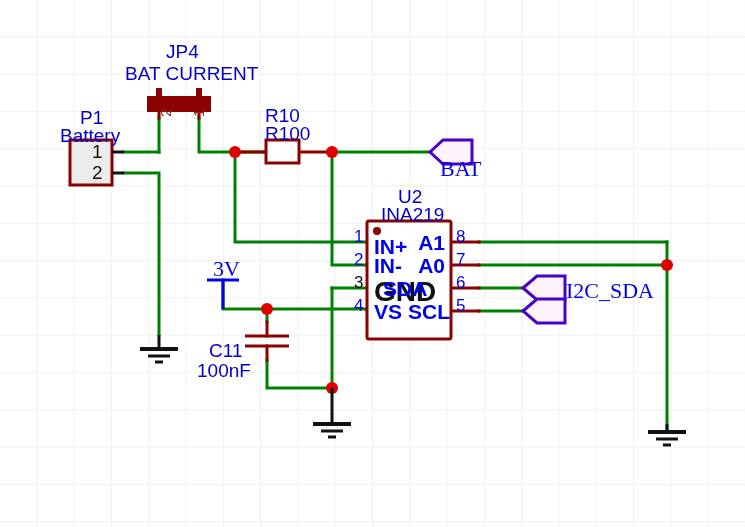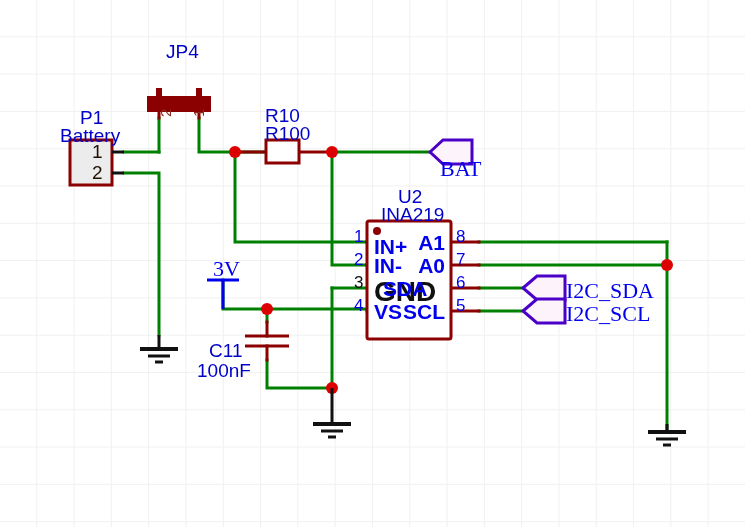--- a/index.html
+++ b/index.html
@@ -199,20 +199,21 @@
     </g>
 
     <path d="M 430 152 L 443 140 L 472 140 L 472 164 L 443 164 Z" fill="#fdf4fb" stroke="#4b00c8" stroke-width="3"></path>
 
     <path d="M 523 288 L 537 276 L 565 276 L 565 300 L 537 300 Z" fill="#fdf4fb" stroke="#4b00c8" stroke-width="3"></path>
 
     <path d="M 523 311 L 537 299 L 565 299 L 565 323 L 537 323 Z" fill="#fdf4fb" stroke="#4b00c8" stroke-width="3"></path>
   </svg>
 
   <div class="lbl ref-lbl" style="left:166px; top:42px;">JP4</div>
+  <div class="lbl ref-lbl" style="left:125px; top:64px;">BAT CURRENT</div>
   <div class="lbl jp-pin-num" style="left:158px; top:117px;">2</div>
   <div class="lbl jp-pin-num" style="left:191px; top:117px;">1</div>
 
   <div class="lbl ref-lbl" style="left:80px; top:108px;">P1</div>
   <div class="lbl ref-lbl" style="left:60px; top:126px;">Battery</div>
   <div class="lbl conn-pin-num" style="left:92px; top:142px;">1</div>
   <div class="lbl conn-pin-num" style="left:92px; top:163px;">2</div>
 
   <div class="lbl ref-lbl" style="left:265px; top:106px;">R10</div>
   <div class="lbl ref-lbl" style="left:265px; top:124px;">R100</div>
@@ -221,34 +222,33 @@
   <div class="lbl ref-lbl" style="left:381px; top:205px;">INA219</div>
 
   <div class="lbl pin-name" style="left:374px; top:236px;">IN+</div>
   <div class="lbl pin-name" style="left:374px; top:255px;">IN-</div>
   <div class="lbl pin-name-gnd" style="left:374px; top:278px;">GND</div>
   <div class="lbl pin-name" style="left:374px; top:301px;">VS</div>
 
   <div class="lbl pin-name" style="left:393px; top:232px; width:52px; text-align:right;">A1</div>
   <div class="lbl pin-name" style="left:393px; top:255px; width:52px; text-align:right;">A0</div>
   <div class="lbl pin-name" style="left:383px; top:278px; width:62px; text-align:left;">SDA</div>
-  <div class="lbl pin-name" style="left:383px; top:301px; width:62px; text-align:right;">SCL</div>
+  <div class="lbl pin-name" style="left:398px; top:301px; width:62px; text-align:center;">SCL</div>
 
   <div class="lbl pin-num" style="left:354px; top:228px;">1</div>
   <div class="lbl pin-num" style="left:354px; top:251px;">2</div>
   <div class="lbl pin-num-dark" style="left:354px; top:274px;">3</div>
   <div class="lbl pin-num" style="left:354px; top:297px;">4</div>
 
   <div class="lbl pin-num" style="left:456px; top:228px;">8</div>
   <div class="lbl pin-num" style="left:456px; top:251px;">7</div>
   <div class="lbl pin-num" style="left:456px; top:274px;">6</div>
   <div class="lbl pin-num" style="left:456px; top:297px;">5</div>
 
   <div class="lbl ref-lbl" style="left:209px; top:341px;">C11</div>
   <div class="lbl ref-lbl" style="left:197px; top:361px;">100nF</div>
 
   <div class="lbl serif-lbl" style="left:213px; top:258px;">3V</div>
 
   <div class="lbl serif-lbl" style="left:440px; top:158px;">BAT</div>
   <div class="lbl serif-lbl" style="left:566px; top:280px;">I2C_SDA</div>
-  <div class="lbl serif-lbl" style="left:566px; top:303px;">I2C_SCL</div>
 
 </div>
 
 </body></html>

